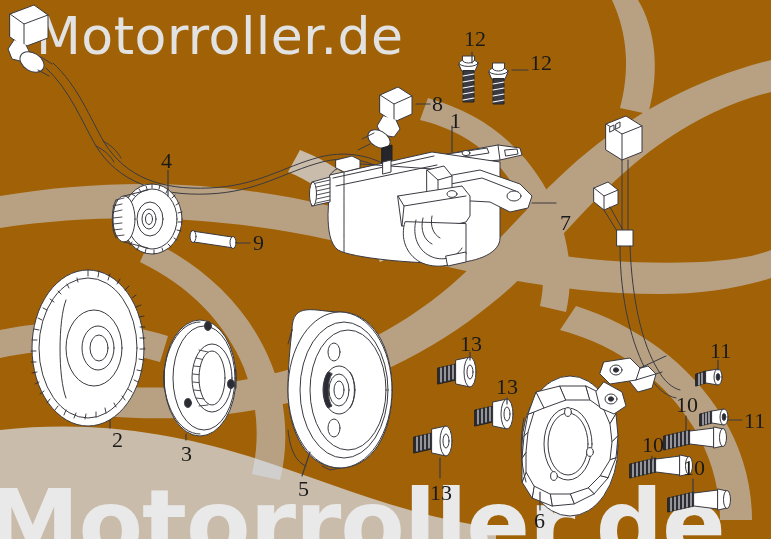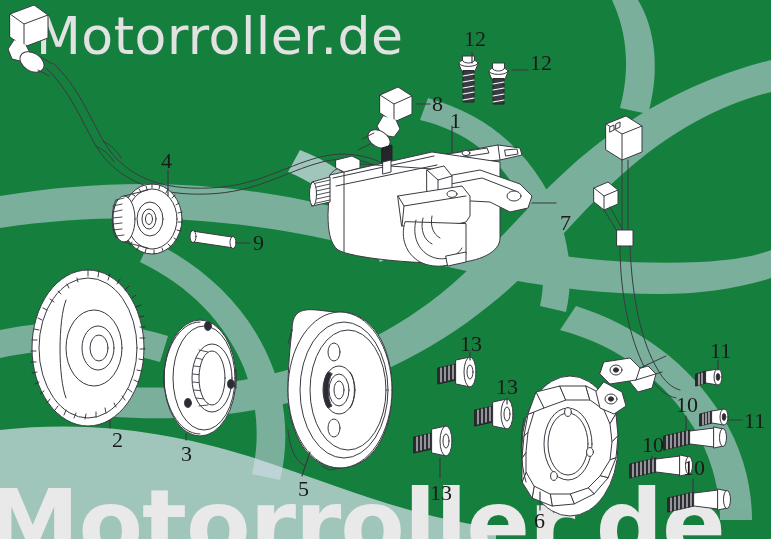--- a/index.html
+++ b/index.html
@@ -1,21 +1,21 @@
 <!DOCTYPE html>
 <html><head>
 <meta charset="utf-8">
 <title>Parts Diagram</title>
 <style>
   html,body{margin:0;padding:0;background:#ffffff;}
   body{font-family:"Liberation Serif", serif;}
   #stage{
     position:relative;
     width:771px;height:539px;
-    background:#15803d;
+    background:#a16207;
     overflow:hidden;
   }
   #stage svg{position:absolute;left:0;top:0;width:771px;height:539px;}
   .wm-top{
     position:absolute;
     left:36px; top:6px;
     font-family:"DejaVu Sans", sans-serif;
     font-size:52px;
     letter-spacing:0.5px;
     color:#e2e2e2;

